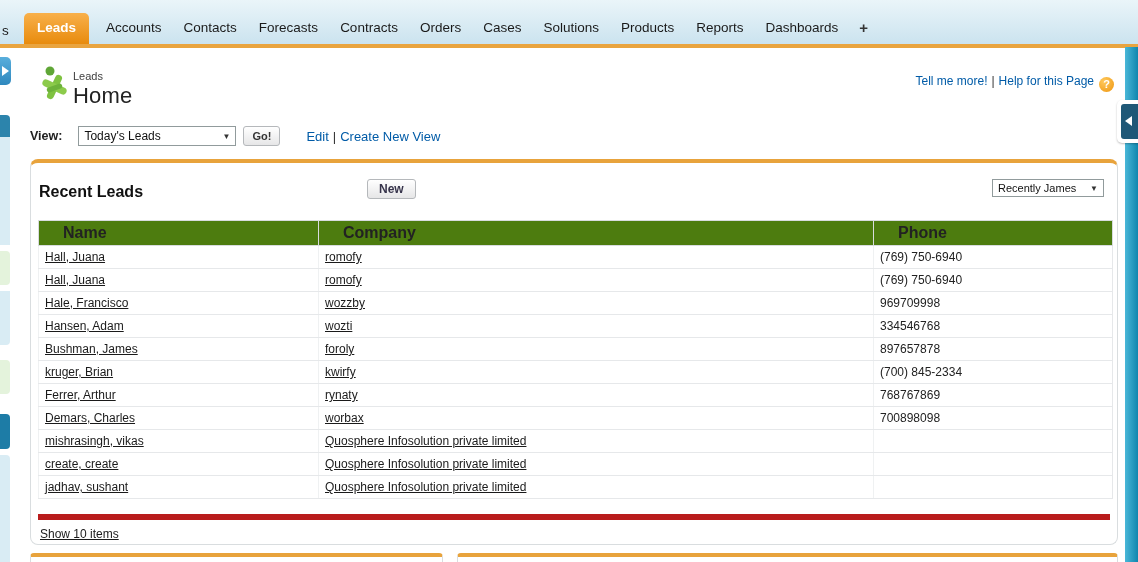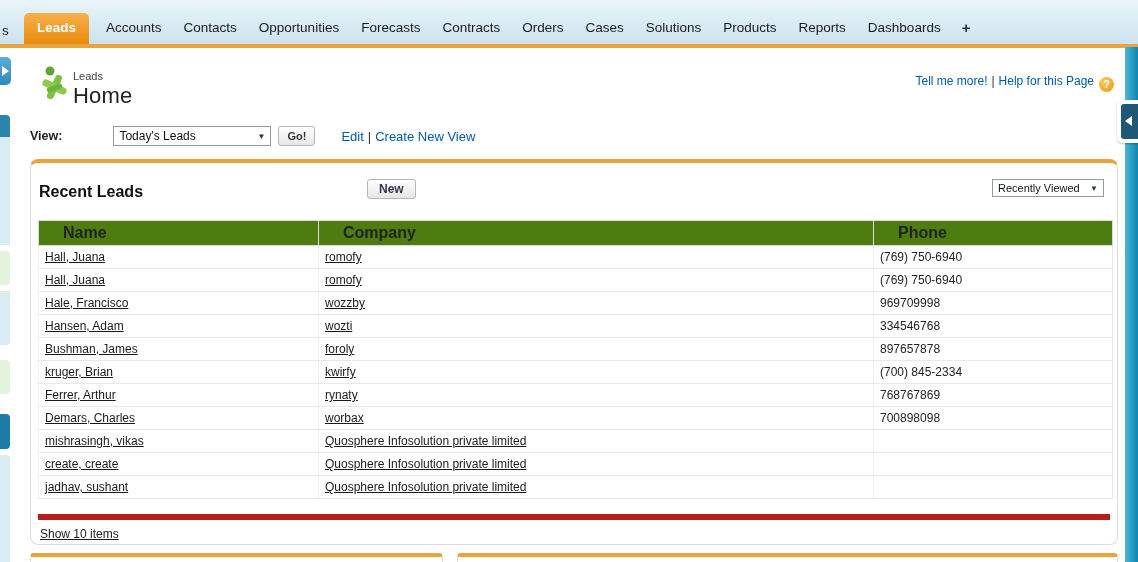--- a/index.html
+++ b/index.html
@@ -37,21 +37,21 @@
   .help-links a { color:#015BA7; text-decoration:none; cursor:pointer; }
   .help-sep { color:#333; margin:0 4px; }
   .help-q { display:inline-block; width:15px; height:15px; margin-left:5px; border-radius:50%;
             background:radial-gradient(circle at 35% 30%, #FFC95C, #EE9611); color:#fff; font-size:11px; font-weight:bold;
             text-align:center; line-height:15px; vertical-align:-3px; cursor:pointer; }
 
   
   .view-row { position:absolute; left:30px; top:126px; display:flex; align-items:center; font-size:12.5px; }
   .view-label { font-weight:bold; color:#222; margin-right:16px; }
   .select-box { border:1px solid #919B9C; background:#fff; height:20px; display:flex; align-items:center;
-                justify-content:space-between; padding:4px 5px; font-size:12px; color:#111; cursor:pointer;margin-left:35px; }
+                justify-content:space-between; padding:4px 5px; font-size:12px; color:#111; cursor:pointer; }
   .view-select { width:158px; }
   .caret { font-size:8px; color:#333; margin-left:6px; }
   .go-btn { margin-left:7px; height:20px; padding:0 8px; font-size:11px; font-weight:bold; color:#333;
             background:linear-gradient(#fff,#E6E6E7); border:1px solid #B5B8BB; border-radius:3px; cursor:pointer; }
   .view-links { margin-left:26px; font-size:13px; }
   .view-links a { color:#015BA7; text-decoration:none; cursor:pointer; }
   .pipe { color:#333; margin:0 4px; }
 
   
   .panel { position:absolute; left:30px; top:159px; width:1088px; height:386px; background:#fff;
@@ -104,21 +104,20 @@
   <div class="sliver sliver-green1"></div>
   <div class="sliver sliver-hdr2"></div>
   <div class="sliver sliver-blue2"></div>
 
   <div class="topnav">
     <span class="partial-tab">s</span>
     <div class="tabs">
       <div class="tab active">Leads</div>
       <div class="tab">Accounts</div>
       <div class="tab">Contacts</div>
-      <div class="tab">Opportunities</div>
       <div class="tab">Forecasts</div>
       <div class="tab">Contracts</div>
       <div class="tab">Orders</div>
       <div class="tab">Cases</div>
       <div class="tab">Solutions</div>
       <div class="tab">Products</div>
       <div class="tab">Reports</div>
       <div class="tab">Dashboards</div>
       <div class="tab plus">+</div>
     </div>
@@ -147,21 +146,21 @@
     <button class="go-btn">Go!</button>
     <span class="view-links">
       <a>Edit</a><span class="pipe">|</span><a>Create New View</a>
     </span>
   </div>
 
   <div class="panel">
     <div class="panel-title">Recent Leads</div>
     <button class="new-btn">New</button>
     <div class="select-box panel-filter">
-      <span>Recently Viewed</span>
+      <span>Recently James</span>
       <span class="caret">▼</span>
     </div>
 
     <table class="leads">
       <thead>
         <tr>
           <th class="col-name">Name</th>
           <th class="col-company">Company</th>
           <th class="col-phone">Phone</th>
         </tr>

